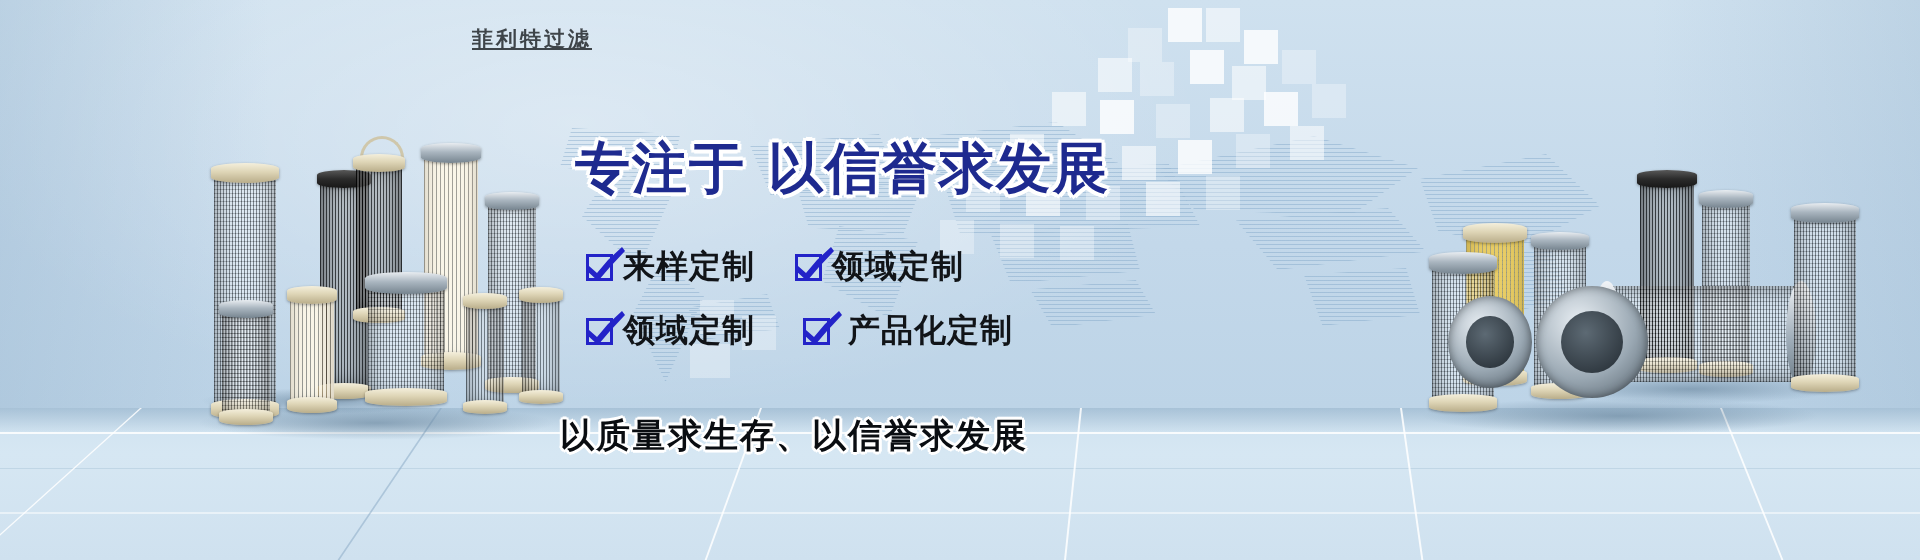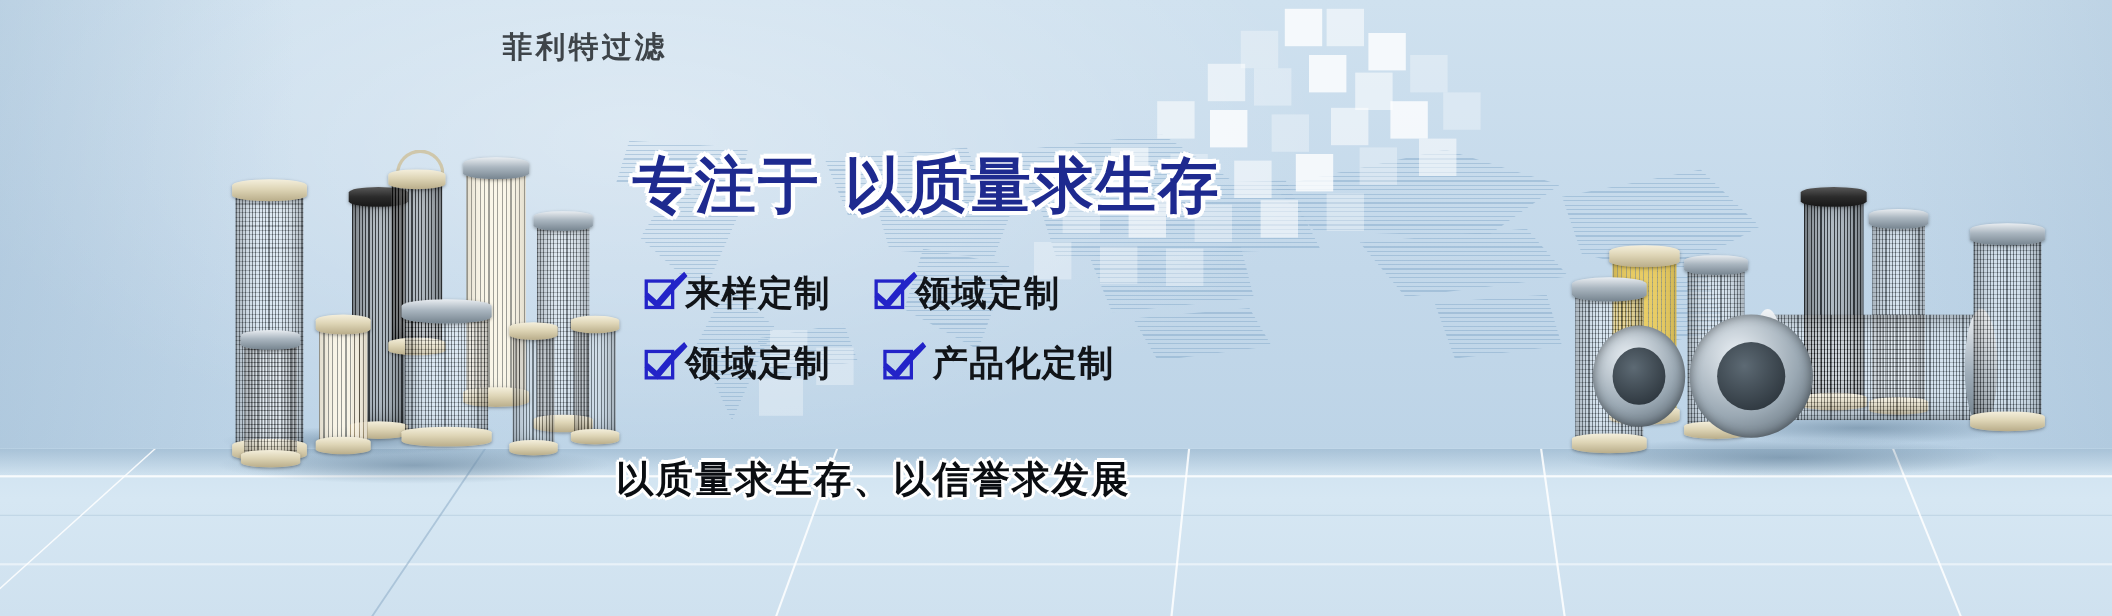--- a/index.html
+++ b/index.html
@@ -60,22 +60,23 @@
   #logo .word{
     font-family:"Liberation Serif","DejaVu Serif",serif;
     font-weight:bold;font-size:50px;line-height:1;letter-spacing:.5px;
     white-space:nowrap;
   }
   #logo .fei{color:#fe0000;}
   #logo .lter{color:#1b1f8e;}
   #logo .cn{
     margin-top:11px;
     font-family:"DejaVu Sans","Liberation Sans",sans-serif;
-    font-weight:bold;font-size:27px;color:#3e4449;letter-spacing:3px;
+    font-weight:bold;font-size:21px;color:#3e4449;letter-spacing:3px;
     white-space:nowrap;
+    text-decoration:underline;
   }
 
   
   #headline{
     position:absolute;left:575px;top:141px;
     font-family:"DejaVu Sans","Liberation Sans",sans-serif;
     font-weight:bold;font-size:55px;line-height:1;
     color:#1e2a8f;white-space:nowrap;letter-spacing:2px;
     text-shadow:
       -3px -3px 0 #fff,  0 -3px 0 #fff,  3px -3px 0 #fff,
@@ -373,21 +374,21 @@
       <div class="cap metal" style="top:-9px;height:20px;"></div>
       <div class="cap" style="bottom:-8px;height:18px;"></div>
     </div>
   </div>
 
   <div id="logo">
     <div class="cn">菲利特过滤</div>
   </div>
 
   <div id="headline">
-    <span>专注于</span><span class="gap"></span><span>以质量求生存</span>
+    <span>专注于</span><span class="gap"></span><span>以信誉求发展</span>
   </div>
 
   <div class="feat-row" id="feat-row-1">
 
     <div class="feat" style="margin-right:40px;">
       <span class="cbx">
         <svg viewBox="0 0 42 40" xmlns="http://www.w3.org/2000/svg">
           <path d="M5 20 L13 27 L24 14 L38 1 L41 5 L26 21 L14 35 L2 24 Z" fill="#2323c8"></path>
         </svg>
       </span>

